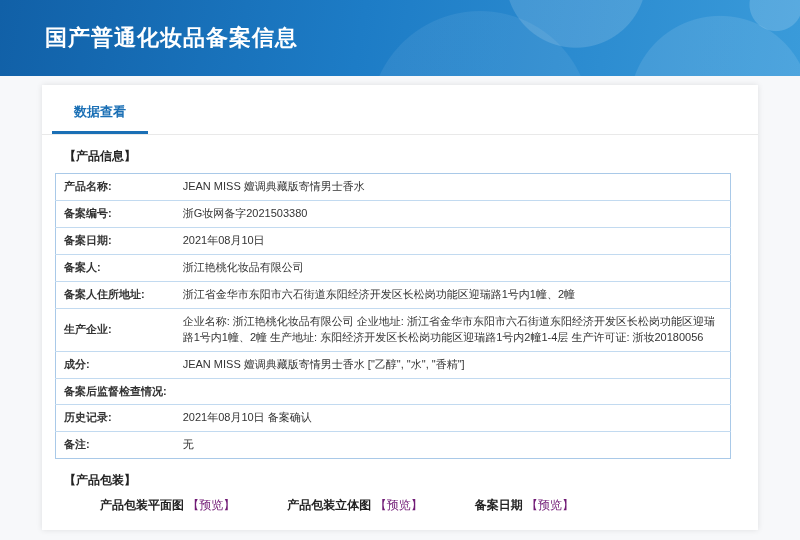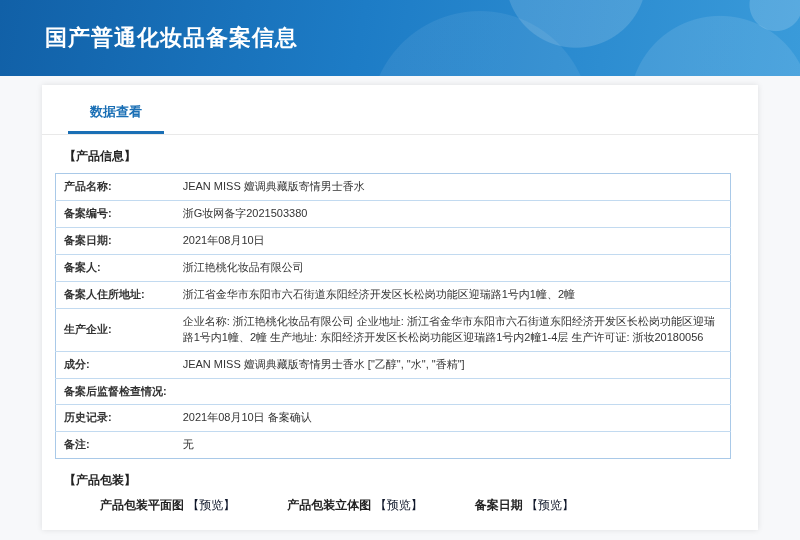--- a/index.html
+++ b/index.html
@@ -42,21 +42,21 @@
   
   .card {
     width: 716px;
     margin: 9px auto 0;
     background: #ffffff;
     box-shadow: 0 0 6px rgba(0,0,0,.10);
     padding-bottom: 16px;
   }
 
   .tabbar {
-    padding: 14px 0 0 26px;
+    padding: 14px 0 0 10px;
     border-bottom: 1px solid #e9e9e9;
   }
   .tab {
     display: inline-block;
     color: #1a6fb5;
     font-weight: bold;
     font-size: 13px;
     padding: 4px 22px 10px;
     border-bottom: 3px solid #1a6fb5;
     cursor: pointer;
@@ -96,21 +96,21 @@
   
   .packaging-row {
     display: flex;
     gap: 52px;
     margin: 4px 0 0 58px;
     font-size: 12px;
     color: #222;
   }
   .pack-label { font-weight: bold; }
   a.preview-link, a.std-link {
-    color: #0f172a;
+    color: #701a75;
     text-decoration: none;
     cursor: pointer;
     font-size: 12px;
   }
 </style>
 </head>
 <body>
 
 <header class="page-header">
   <div class="header-deco"></div>

